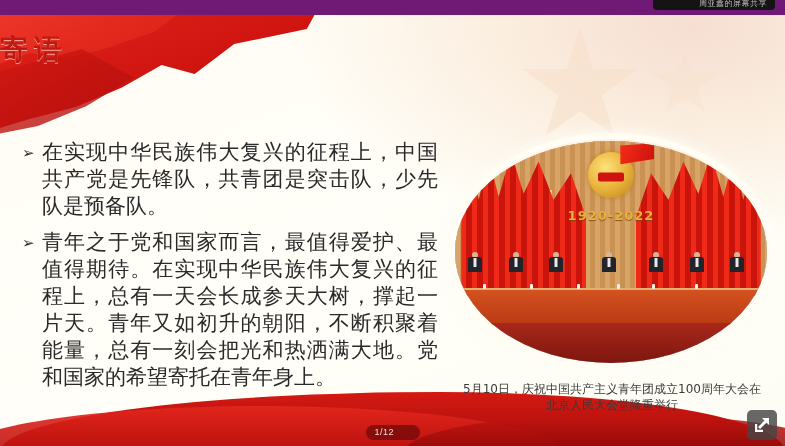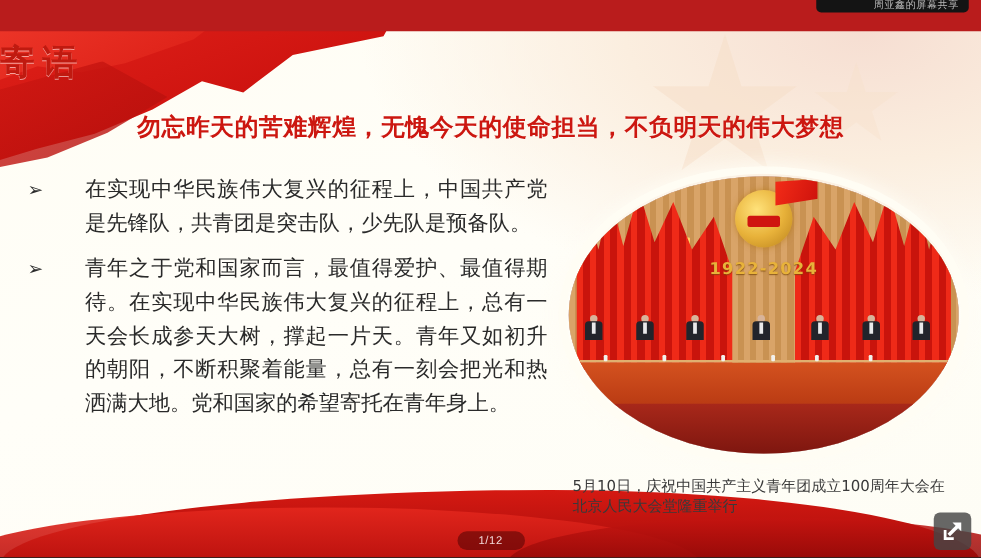--- a/index.html
+++ b/index.html
@@ -22,22 +22,22 @@
     background: #000;
     overflow: hidden;
   }
 
   
   #share-topbar {
     position: absolute;
     top: 0;
     left: 0;
     width: 785px;
-    height: 25px;
-    background: #b91c1c;
+    height: 15px;
+    background: #701a75;
     z-index: 40;
   }
   #share-label {
     position: absolute;
     top: -1px;
     right: 18px;
     font-size: 8px;
     line-height: 10px;
     color: #b9b9b9;
     letter-spacing: .5px;
@@ -198,27 +198,26 @@
     width: 20px;
     font-size: 15px;
     line-height: 27px;
     color: #2b2b2b;
     text-align: left;
     padding-left: 4px;
   }
   .bullet-text {
     flex: 1 1 auto;
     font-family: "DejaVu Sans", "Liberation Sans", sans-serif;
-    font-size: 17px;
+    font-size: 21px;
     line-height: 27px;
     color: #2a2a2a;
     letter-spacing: 0px;
     text-align: justify;
     text-justify: inter-character;
-    margin-left: 26px;
   }
 
   
   #photo-wrap {
     position: absolute;
     top: 132px;
     left: 455px;
     width: 312px;
     height: 222px;
     z-index: 5;
@@ -373,38 +372,38 @@
 
   #photo-caption {
     position: absolute;
     top: 372px;
     left: 458px;
     width: 308px;
     font-family: "DejaVu Sans", "Liberation Sans", sans-serif;
     font-size: 12px;
     line-height: 16px;
     color: #3a3a3a;
-    text-align: left;
+    text-align: center;
     z-index: 6;
   }
 
   
   #page-indicator {
     position: absolute;
     bottom: 6px;
     left: 50%;
     transform: translateX(-50%);
     min-width: 36px;
     padding: 1px 9px;
     border-radius: 9px;
     background: rgba(80,4,4,.55);
     color: #f1d9d9;
     font-size: 9px;
     line-height: 13px;
-    text-align: center;
+    text-align: left;
     letter-spacing: .5px;
     z-index: 30;
   }
 
   
   #expand-button {
     position: absolute;
     right: 8px;
     bottom: 6px;
     width: 30px;
@@ -434,21 +433,20 @@
     <div class="ribbon-top-2"></div>
     <div class="ribbon-top-3"></div>
 
     <div class="wave-bottom">
       <div class="w1"></div>
       <div class="w2"></div>
       <div class="w3"></div>
     </div>
 
     <div id="slide-title">寄语</div>
-    <div id="slide-subtitle">勿忘昨天的苦难辉煌，无愧今天的使命担当，不负明天的伟大梦想</div>
 
     <div id="body-column">
       <div class="bullet">
         <div class="bullet-marker">➢</div>
         <div class="bullet-text">在实现中华民族伟大复兴的征程上，中国共产党是先锋队，共青团是突击队，少先队是预备队。</div>
       </div>
       <div class="bullet">
         <div class="bullet-marker">➢</div>
         <div class="bullet-text">青年之于党和国家而言，最值得爱护、最值得期待。在实现中华民族伟大复兴的征程上，总有一天会长成参天大树，撑起一片天。青年又如初升的朝阳，不断积聚着能量，总有一刻会把光和热洒满大地。党和国家的希望寄托在青年身上。</div>
       </div>
@@ -465,21 +463,21 @@
         <div class="ph-pole" style="left:70%; top:22%;"></div>
         <div class="ph-pole" style="left:77%; top:26%;"></div>
         <div class="ph-pole" style="left:84%; top:22%;"></div>
         <div class="ph-pole" style="left:90%; top:27%;"></div>
 
         <div class="ph-curtain left"></div>
         <div class="ph-curtain right"></div>
 
         <div class="ph-emblem"></div>
         <div class="ph-emblem-flag"></div>
-        <div class="ph-year">1922-2024</div>
+        <div class="ph-year">1920-2022</div>
 
         <div class="ph-table"></div>
         <div class="ph-floor"></div>
 
         <div class="ph-person" style="left:4%;">
             <span class="head"></span>
             <span class="body"></span>
             <span class="shirt"></span>
           </div>
         <div class="ph-person" style="left:17%;">

